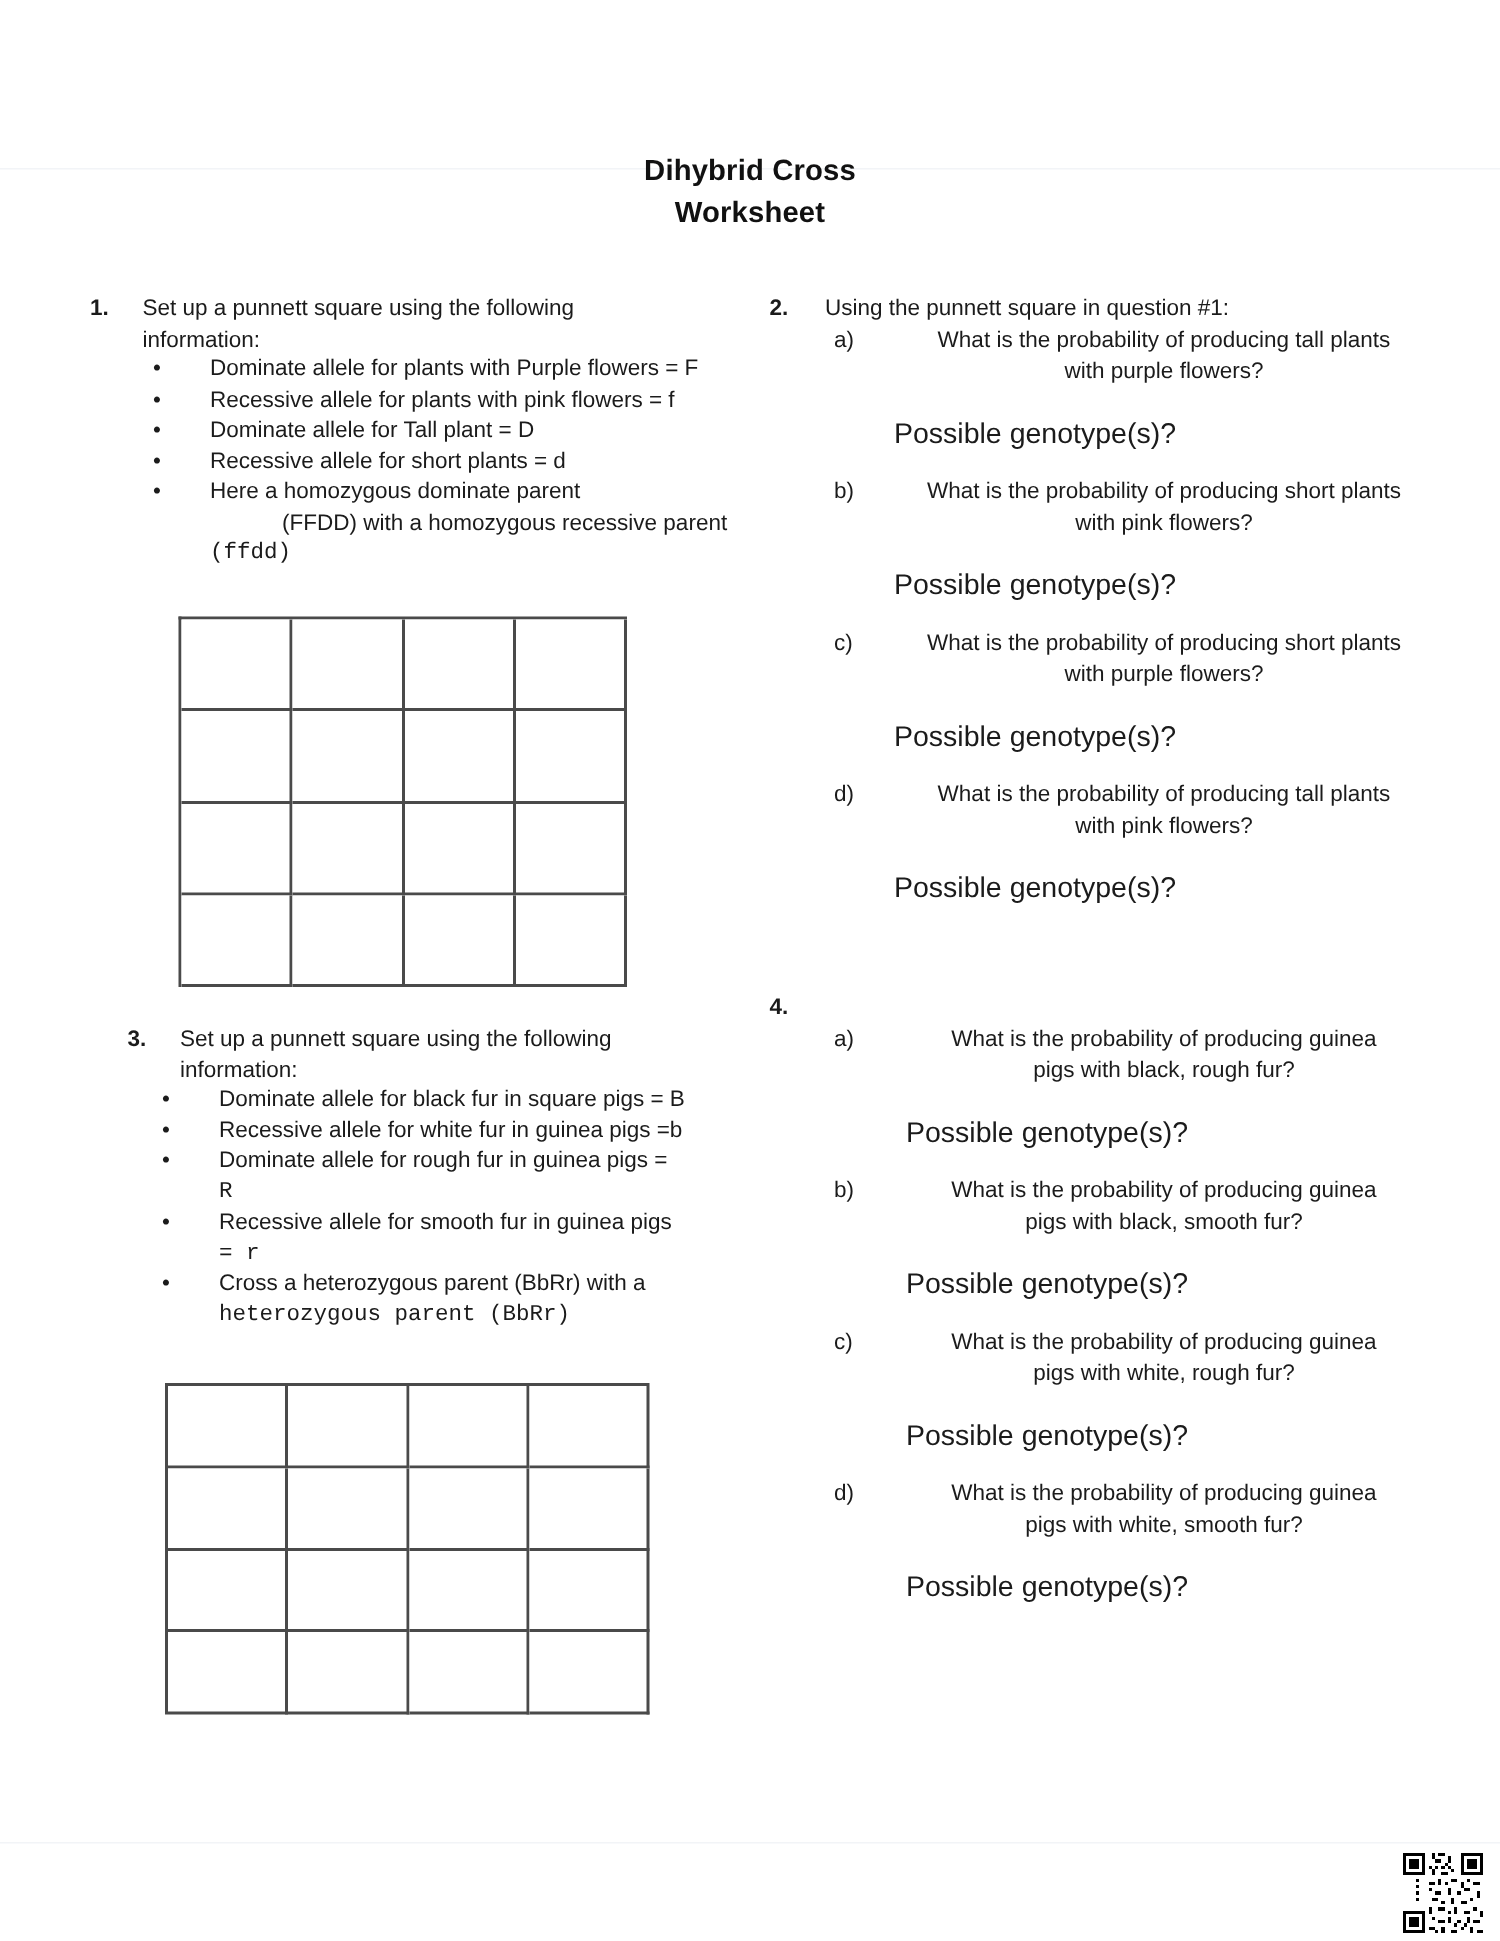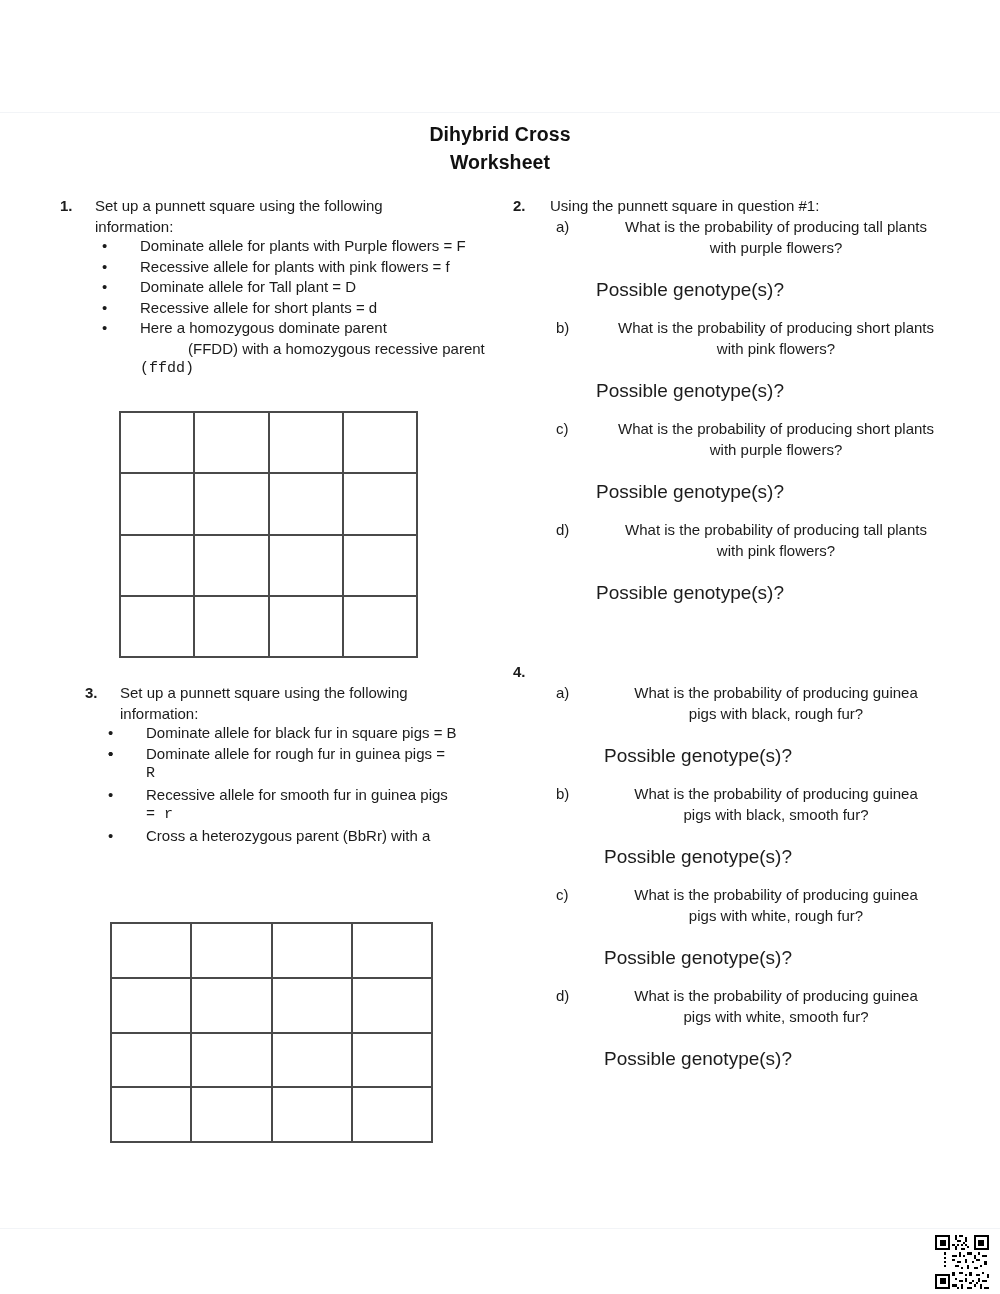--- a/index.html
+++ b/index.html
@@ -26,21 +26,21 @@
     width: 1000px;
     height: 1px;
     background: #f2f4f7;
   }
   .page-edge.top { top: 112px; }
   .page-edge.bottom { top: 1228px; }
 
   
   #title-block {
     position: absolute;
-    top: 120px;
+    top: 100px;
     left: 0;
     width: 1000px;
     text-align: center;
   }
   #title-block .line {
     font-size: 19.5px;
     font-weight: bold;
     letter-spacing: 0.1px;
     line-height: 28px;
     color: #111111;
@@ -277,34 +277,36 @@
     <span>information:</span>
   </div>
 
   <ul class="bullet-list" style="left:106px; top:723px; width:400px;">
     <li>
       <span class="dot">•</span>
       <span>Dominate allele for black fur in square pigs = B</span>
     </li>
     <li>
       <span class="dot">•</span>
+      <span>Recessive allele for white fur in guinea pigs =b</span>
     </li>
     <li>
       <span class="dot">•</span>
       <span>Dominate allele for rough fur in guinea pigs =</span>
       <span class="cont-indent2">R</span>
     </li>
     <li>
       <span class="dot">•</span>
       <span>Recessive allele for smooth fur in guinea pigs</span>
       <span class="cont-indent2">= r</span>
     </li>
     <li>
       <span class="dot">•</span>
       <span>Cross a heterozygous parent (BbRr) with a</span>
+      <span class="cont-indent2">heterozygous parent (BbRr)</span>
     </li>
   </ul>
 
   <div class="punnett" id="punnett-2" style="left:110px; top:922px; width:321px; height:219px; grid-template-columns:repeat(4,1fr); grid-template-rows:repeat(4,1fr);">
       <div class="cell"></div>
       <div class="cell"></div>
       <div class="cell"></div>
       <div class="cell"></div>
       <div class="cell"></div>
       <div class="cell"></div>

